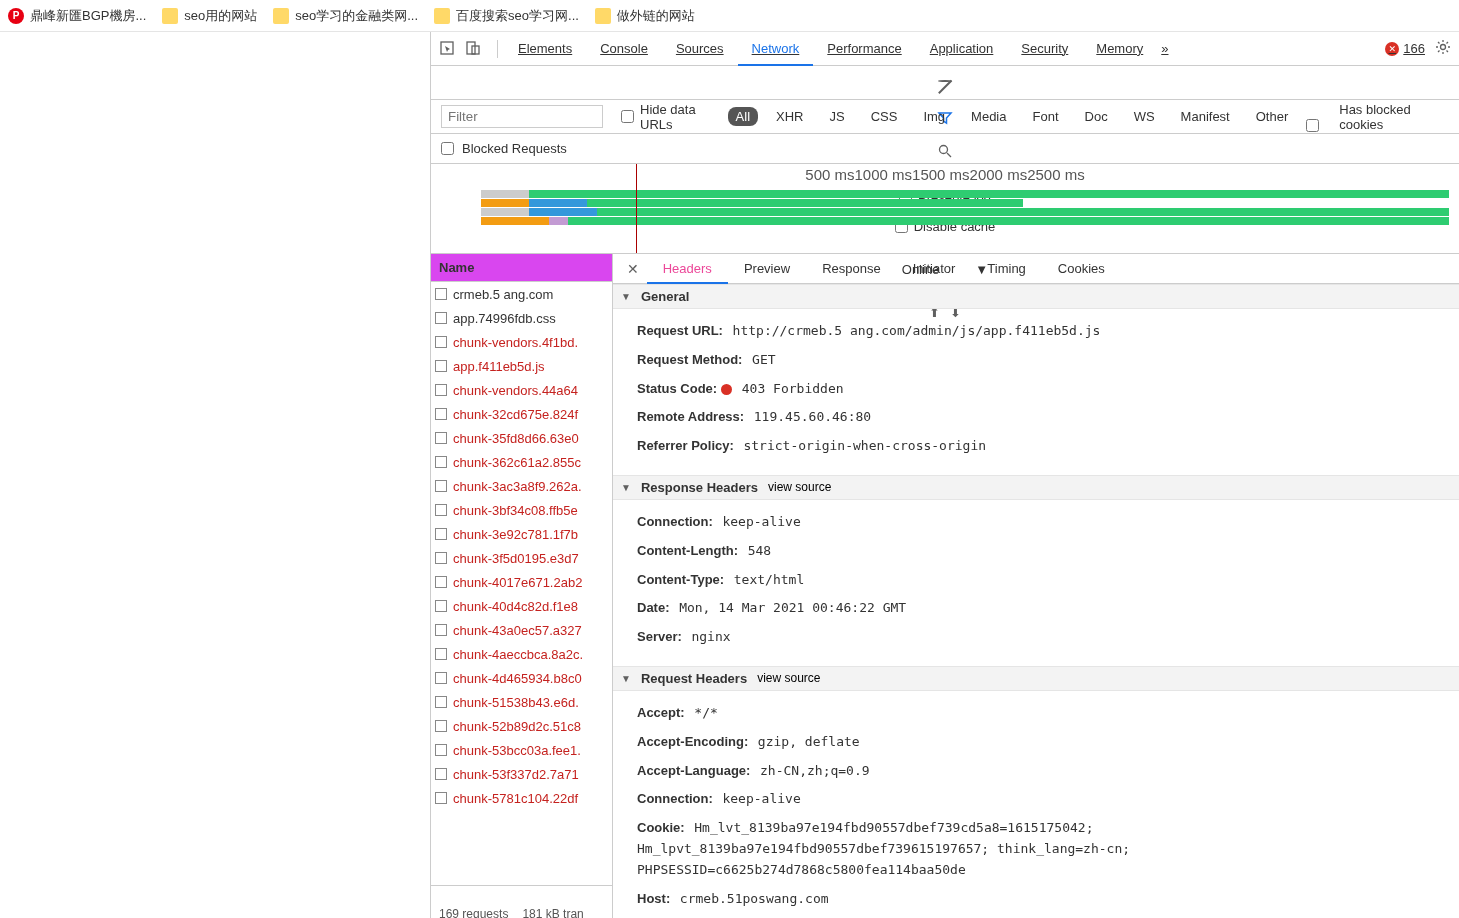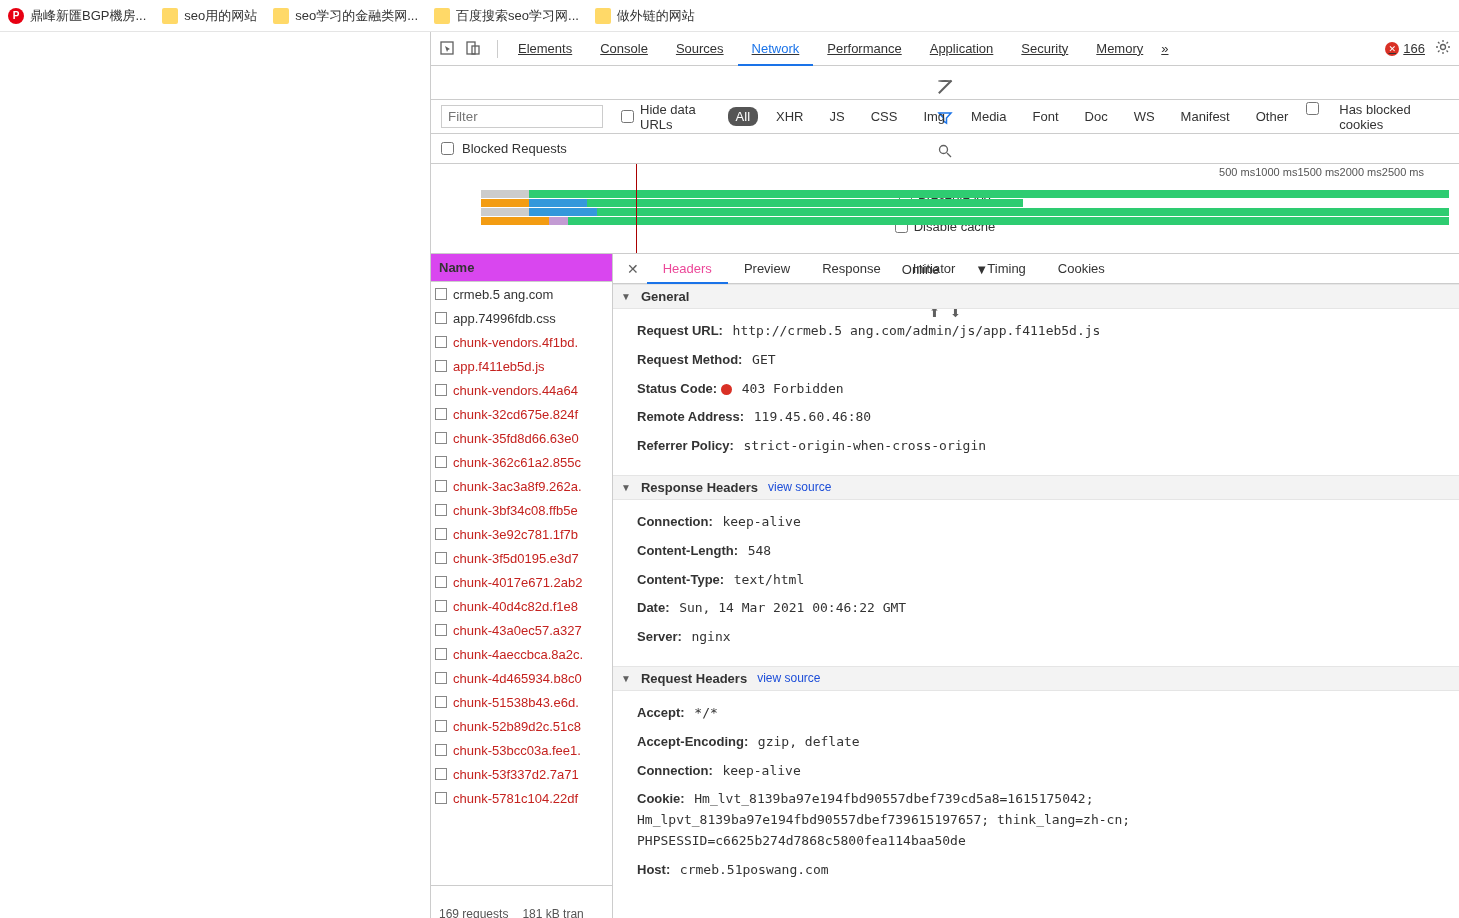--- a/index.html
+++ b/index.html
@@ -30,24 +30,24 @@
 .toolbar label { display:flex; align-items:center; gap:6px; color:#333; }
 .toolbar input[type=checkbox] { width:13px; height:13px; }
 .toolbar .throttle { display:flex; align-items:center; gap:6px; }
 .toolbar .arrows { color:#606060; display:flex; gap:10px; }
 .filterbar { display:flex; align-items:center; height:34px; border-bottom:1px solid #ccc; padding:0 10px; gap:10px; }
 .filterbar input[type=text] { border:1px solid #ccc; padding:3px 6px; width:162px; color:#888; }
 .filterbar .chk { display:flex; align-items:center; gap:6px; margin-left:8px; }
 .filterbar .ftypes { display:flex; align-items:center; gap:10px; }
 .filterbar .ft { padding:2px 8px; border-radius:8px; cursor:pointer; }
 .filterbar .ft.active { background:#555; color:#fff; }
-.filterbar .blocked { margin-left:auto; display:flex; align-items:flex-start; gap:20px; margin-right:10px; }
+.filterbar .blocked { margin-left:auto; display:flex; align-items:flex-end; gap:20px; margin-right:10px; }
 .blockedreq { display:flex; align-items:center; height:30px; border-bottom:1px solid #ccc; padding:0 10px; gap:8px; }
 .timeline { height:90px; border-bottom:1px solid #ccc; position:relative; overflow:hidden; }
-.tl-ticks { display:flex; justify-content:flex-end; padding:2px 35px; color:#555; font-size:11px; }
+.tl-ticks { display:flex; justify-content:center; padding:2px 35px; color:#555; font-size:15px; }
 .tl-chart { position:absolute; top:26px; left:50px; right:10px; }
 .tl-row { height:8px; margin-bottom:1px; display:flex; }
 .tl-seg { height:100%; }
 .tl-cursor { position:absolute; top:0; bottom:0; left:205px; width:1px; background:#a00; }
 .split { display:flex; flex:1; min-height:0; }
 .reqlist { width:182px; border-right:1px solid #ccc; display:flex; flex-direction:column; }
 .reqlist .hdr { height:28px; line-height:28px; padding-left:8px; border-bottom:1px solid #ccc; font-weight:bold; background:#d946ef; }
 .reqlist .items { flex:1; overflow-y:auto; overflow-x:hidden; }
 .reqlist .row { display:flex; align-items:center; height:24px; padding:0 4px; gap:6px; white-space:nowrap; overflow:hidden; }
 .reqlist .row .fbox { width:12px; height:12px; border:1px solid #888; flex-shrink:0; }
@@ -55,21 +55,21 @@
 .reqlist .status { height:28px; line-height:24px; border-top:1px solid #ccc; padding:16px 8px; font-size:12px; color:#555; display:flex; gap:14px; }
 .details { flex:1; display:flex; flex-direction:column; min-width:0; }
 .dtabbar { display:flex; align-items:center; height:30px; border-bottom:1px solid #ccc; padding-left:6px; gap:0; }
 .dtabbar .close { padding:0 8px; color:#606060; cursor:pointer; font-size:14px; }
 .dtabbar .dtab { padding:0 16px; height:30px; line-height:30px; cursor:pointer; color:#333; }
 .dtabbar .dtab.active { color:#ec4899; border-bottom:2px solid #1a73e8; }
 .dcontent { flex:1; overflow-y:auto; padding:0; font-size:13px; }
 .section-hdr { background:#f3f3f3; padding:4px 8px; display:flex; align-items:center; gap:10px; border-bottom:1px solid #e5e5e5; border-top:1px solid #e5e5e5; }
 .section-hdr .tri { color:#606060; font-size:10px; }
 .section-hdr .title { font-weight:bold; }
-.section-hdr .vs { color:#1d4ed8; font-size:12px; }
+.section-hdr .vs { color:#000000; font-size:12px; }
 .section-body { padding:8px 16px 14px 24px; }
 .kv { padding:4px 0; line-height:1.6; }
 .kv .k { font-weight:bold; }
 .kv .v { font-family:Consolas,monospace; margin-left:6px; }
 .kv .statusdot { display:inline-block; width:11px; height:11px; background:#d93025; border-radius:50%; margin-right:4px; vertical-align:middle; }
 svg { width:16px; height:16px; }
 </style>
 </head>
 <body>
 
@@ -346,31 +346,32 @@
             </div>
             <div class="section-hdr">
               <span class="tri">▼</span>
               <span class="title">Response Headers</span>
               <span class="vs">view source</span>
             </div>
             <div class="section-body">
               <div class="kv"><span class="k">Connection:</span> <span class="v">keep-alive</span></div>
               <div class="kv"><span class="k">Content-Length:</span> <span class="v">548</span></div>
               <div class="kv"><span class="k">Content-Type:</span> <span class="v">text/html</span></div>
-              <div class="kv"><span class="k">Date:</span> <span class="v">Sun, 14 Mar 2021 00:46:22 GMT</span></div>
+              <div class="kv"><span class="k">Date:</span> <span class="v">Mon, 14 Mar 2021 00:46:22 GMT</span></div>
               <div class="kv"><span class="k">Server:</span> <span class="v">nginx</span></div>
             </div>
             <div class="section-hdr">
               <span class="tri">▼</span>
               <span class="title">Request Headers</span>
               <span class="vs">view source</span>
             </div>
             <div class="section-body">
               <div class="kv"><span class="k">Accept:</span> <span class="v">*/*</span></div>
               <div class="kv"><span class="k">Accept-Encoding:</span> <span class="v">gzip, deflate</span></div>
+              <div class="kv"><span class="k">Accept-Language:</span> <span class="v">zh-CN,zh;q=0.9</span></div>
               <div class="kv"><span class="k">Connection:</span> <span class="v">keep-alive</span></div>
               <div class="kv"><span class="k">Cookie:</span> <span class="v">Hm_lvt_8139ba97e194fbd90557dbef739cd5a8=1615175042; Hm_lpvt_8139ba97e194fbd90557dbef739615197657; think_lang=zh-cn; PHPSESSID=c6625b274d7868c5800fea114baa50de</span></div>
               <div class="kv"><span class="k">Host:</span> <span class="v">crmeb.51poswang.com</span></div>
               <div class="kv"> </div>
             </div>
           </div>
       </div>
     </div>
 
   </div>

